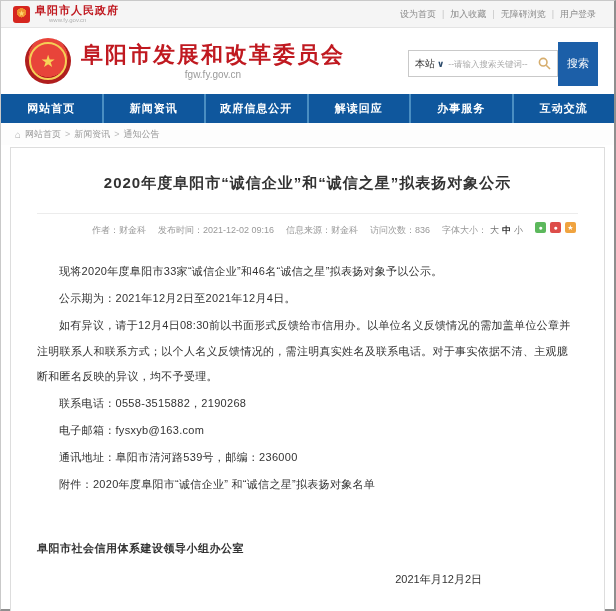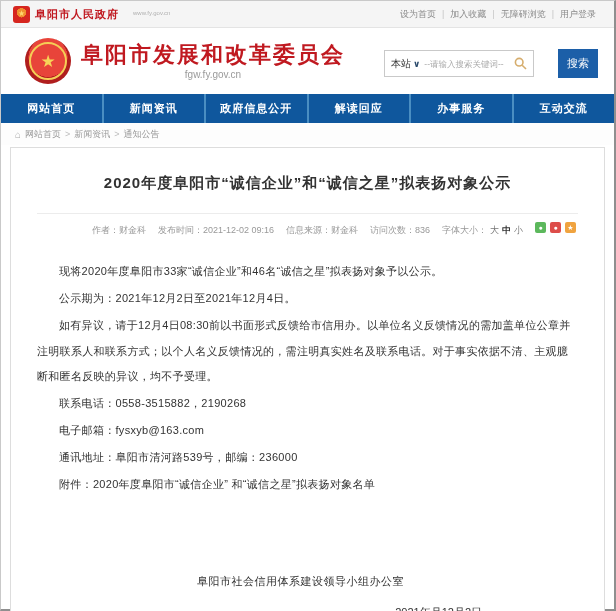--- a/index.html
+++ b/index.html
@@ -9,51 +9,51 @@
     border-right:2px solid #8f8f8f; border-bottom:2px solid #8f8f8f; background:#fff; }
 
   
   .topbar { height:27px; background:#f5f5f5; border-bottom:1px solid #e4e4e4;
     display:flex; align-items:center; justify-content:space-between; padding:0 12px; }
   .topbar-left { display:flex; align-items:center; gap:5px; }
   .mini-emblem { width:17px; height:17px; border-radius:3px;
     background:radial-gradient(circle at 50% 40%, #f0902d 0 35%, #d6261f 36%);
     display:flex; align-items:center; justify-content:center;
     color:#ffd76e; font-size:8px; line-height:1; }
-  .site-name-wrap { display:flex; line-height:1; }
+  .site-name-wrap { display:flex; flex-direction:column; line-height:1; }
   .site-name { color:#c01920; font-weight:bold; font-size:11px; letter-spacing:1px; }
   .site-url { color:#b0b0b0; font-size:6px; margin-top:1px; margin-left:14px; }
   .toplinks { display:flex; align-items:center; font-size:9px; color:#8a8a8a; }
   .toplinks span.link { cursor:pointer; padding:0 6px; }
   .toplinks span.sep { color:#c5c5c5; }
 
   
   .masthead { height:66px; background:#fff; display:flex; align-items:center;
     justify-content:space-between; padding:0 16px 0 24px; }
   .brand { display:flex; align-items:center; gap:10px; }
   .emblem { width:46px; height:46px; border-radius:50%;
     background:radial-gradient(circle at 50% 42%, #e8443a 0 55%, #b01e1e 56%);
     display:flex; align-items:center; justify-content:center; position:relative; }
   .emblem:before { content:""; position:absolute; inset:4px; border-radius:50%;
     border:2px solid #f5ce56; }
   .emblem-star { color:#f7d358; font-size:17px; line-height:1; }
   .brand-text { display:flex; flex-direction:column; align-items:center; }
   .brand-title { color:#c01920; font-size:22px; font-weight:bold; letter-spacing:2px; line-height:1.15; }
   .brand-url { color:#9a9a9a; font-size:10px; margin-top:2px; }
 
-  .search { display:flex; align-items:center; margin-top:5px;gap:24px; }
+  .search { display:flex; align-items:center; margin-top:5px; }
   .search-box { display:flex; align-items:center; border:1px solid #c9c9c9;
     height:27px; background:#fff; padding:0 6px; width:150px; gap:4px; }
   .scope { display:flex; align-items:center; gap:2px; font-size:10px; color:#333; cursor:pointer; white-space:nowrap; }
   .scope .chev { color:#2b4a6b; font-weight:bold; font-size:9px; }
   .search-box input { border:none; outline:none; flex:1; min-width:0; font-size:8.5px; color:#666;
     font-family:"Liberation Sans","DejaVu Sans",sans-serif; }
   .search-box input::placeholder { color:#aaa; }
   .mag { flex:0 0 auto; cursor:pointer; display:flex; }
-  .search-btn { height:29px; width:40px; background:#1c5fa8; color:#fff; font-size:11px;
+  .search-btn { height:44px; width:40px; background:#1c5fa8; color:#fff; font-size:11px;
     border:none; cursor:pointer; display:flex; align-items:center; justify-content:center;
     font-family:"Liberation Sans","DejaVu Sans",sans-serif; }
 
   
   .nav { height:29px; background:#4a8ec2; display:flex; }
   .nav-item { flex:1; background:#0f579d; color:#fff; font-size:11px; font-weight:bold;
     display:flex; align-items:center; justify-content:center; cursor:pointer;
     letter-spacing:1px; margin-right:2px; }
   .nav-item:last-child { margin-right:0; }
 
@@ -76,21 +76,21 @@
   .meta .fs-opt { cursor:pointer; color:#777; }
   .meta .fs-opt.mid { color:#333; font-weight:bold; }
   .share { position:absolute; right:2px; top:8px; display:flex; gap:4px; }
   .share .s-ic { width:11px; height:11px; border-radius:2px; cursor:pointer;
     display:flex; align-items:center; justify-content:center; color:#fff; font-size:7px; line-height:1; }
   .s-green { background:#5cb85c; } .s-red { background:#dd4d4a; } .s-orange { background:#f0a33f; }
 
   .body-text { margin-top:8px; }
   .body-text p { font-size:11px; color:#333; line-height:2.35; text-indent:2em;
     margin-bottom:1px; letter-spacing:0.3px; }
-  .signature { text-align:center; font-size:11px; color:#333; margin-top:76px; padding-right:14px; letter-spacing:0.5px; }
+  .signature { text-align:left; font-size:11px; color:#333; margin-top:43px; padding-right:14px; letter-spacing:0.5px;font-weight:bold; }
   .sig-date { text-align:right; font-size:11px; color:#333; margin-top:16px; padding-right:96px; }
 </style>
 </head>
 <body>
 
 <div class="page">
 
   <div class="topbar">
     <div class="topbar-left">
       <span class="mini-emblem">★</span>

